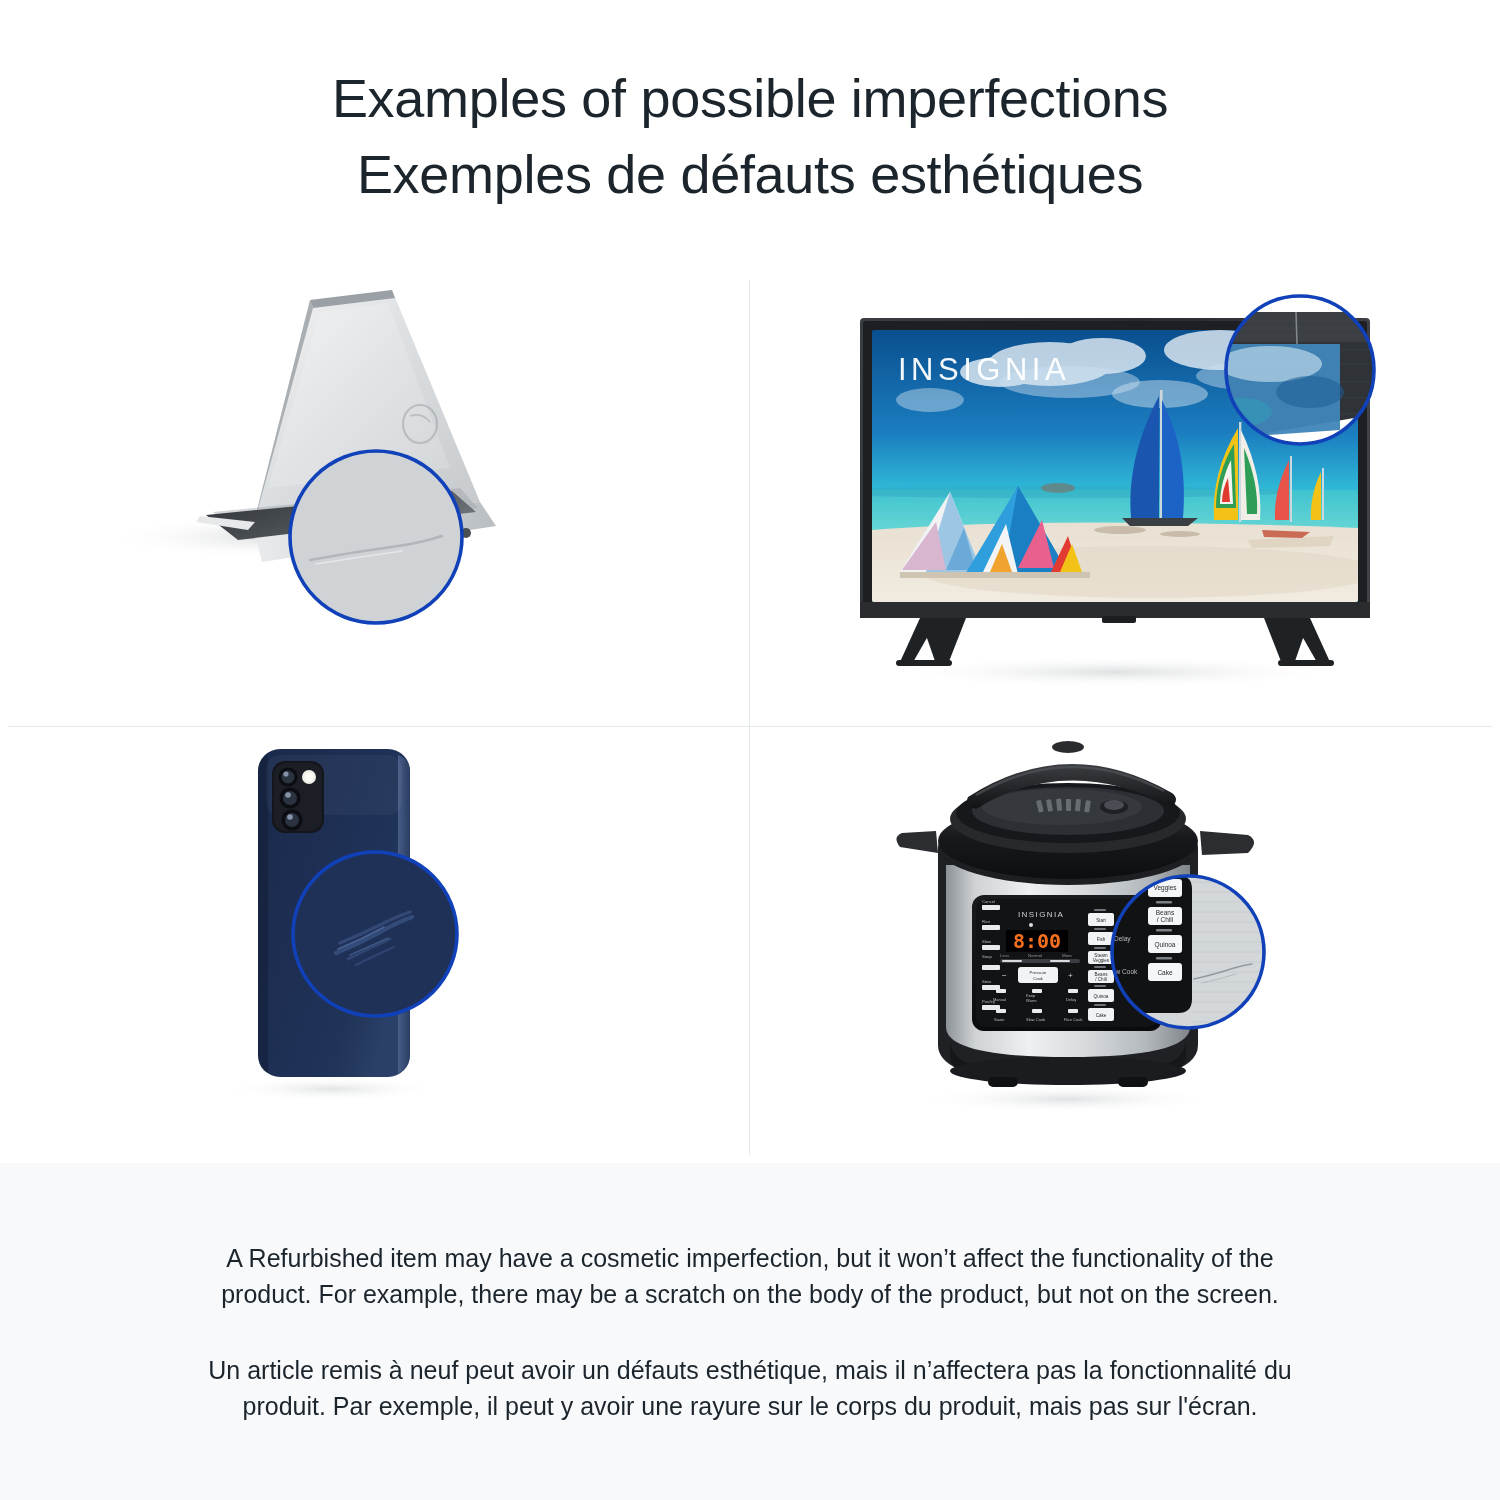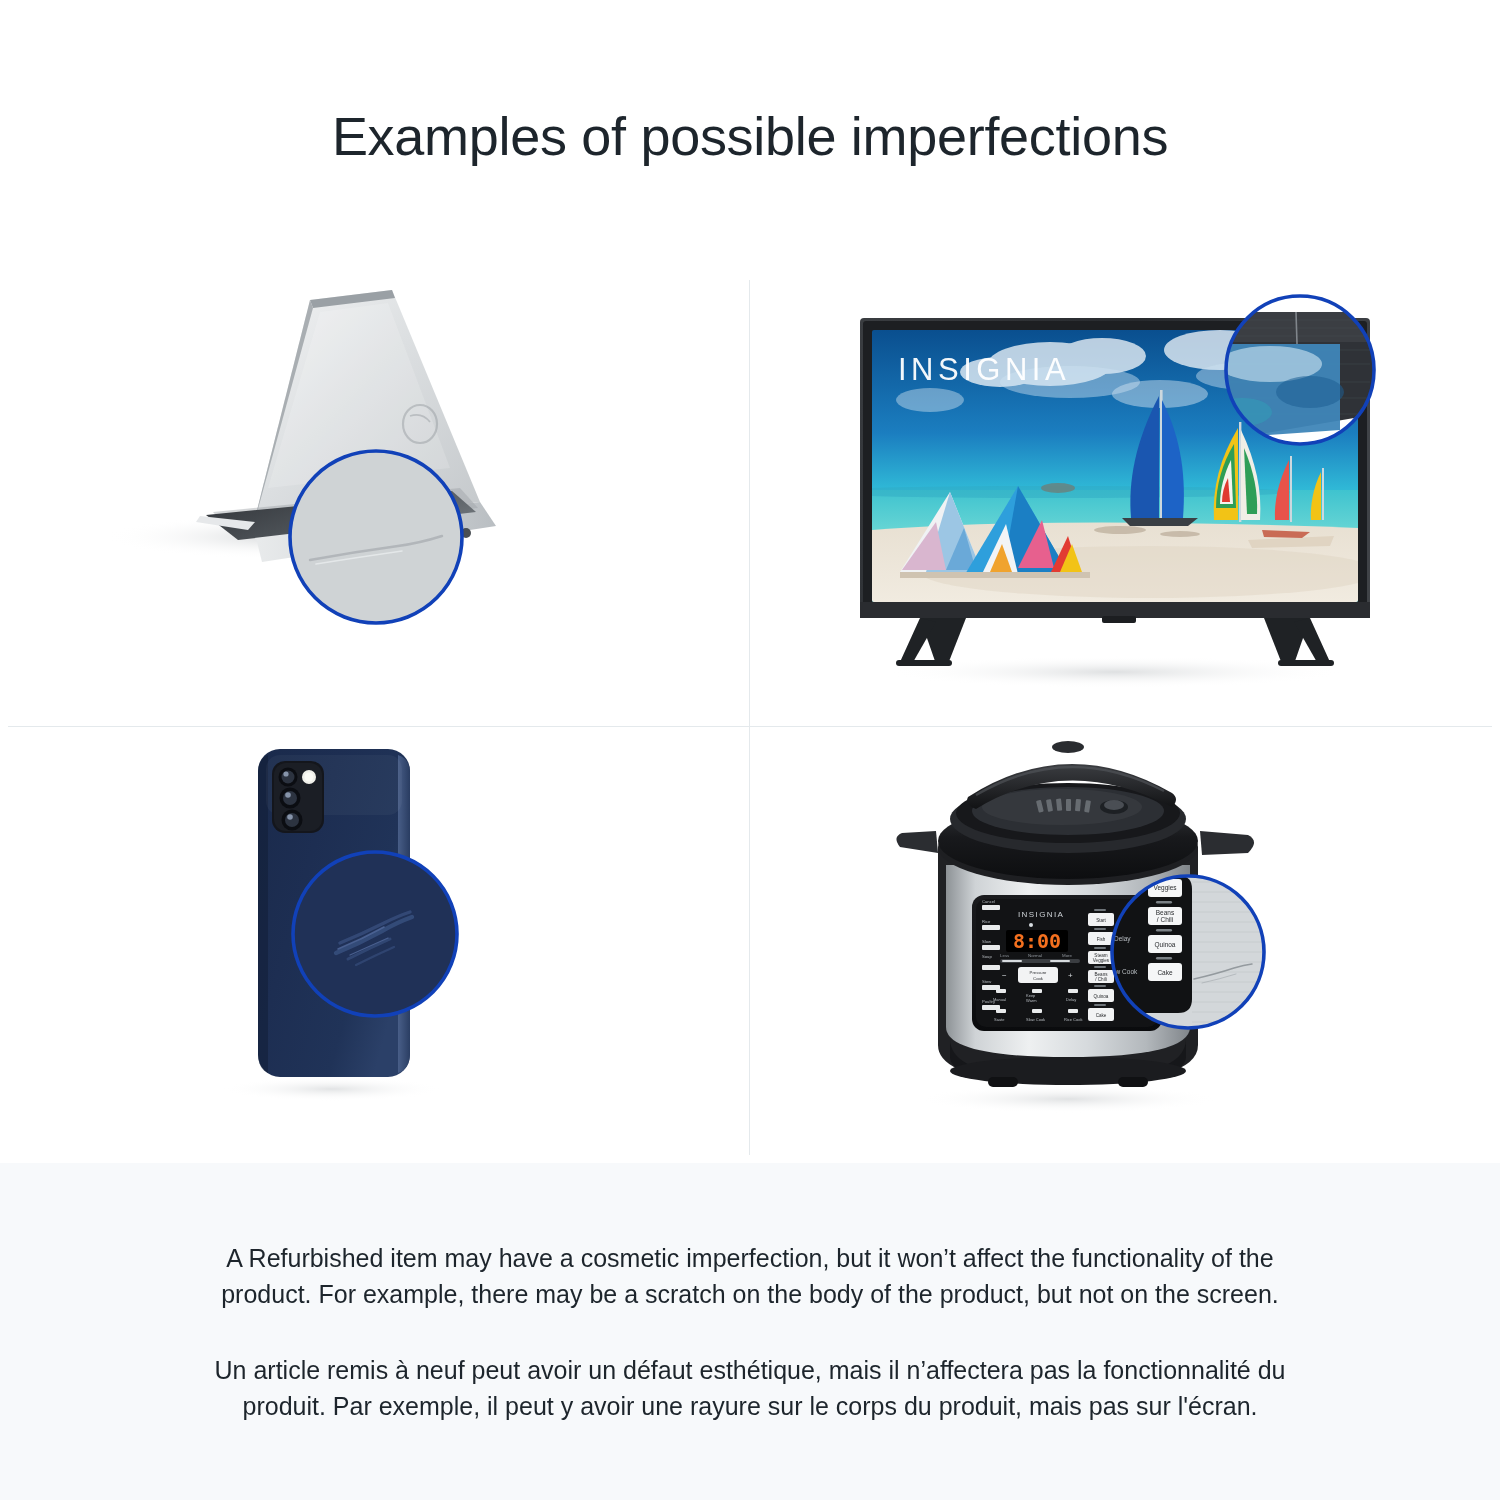--- a/index.html
+++ b/index.html
@@ -91,20 +91,21 @@
   .para-en { margin-bottom: 40px; }
 
   
   .art { display: block; width: 100%; height: 100%; }
 </style>
 </head>
 <body>
 
 <div class="header">
   <div class="title-line">Examples of possible imperfections</div>
+  <div class="title-line">Exemples de défauts esthétiques</div>
 </div>
 
 <div class="grid">
 
   <div class="vdiv"></div>
   <div class="hdiv"></div>
 
   <div class="panel p-laptop">
     <svg class="art" viewBox="0 0 749 454">
       <defs>
@@ -646,14 +647,14 @@
           <path d="M452,256 q18,-4 34,-9" fill="none" stroke="#a8aeb2" stroke-width="1" stroke-linecap="round" opacity="0.7"></path>
         </g>
         <circle cx="438" cy="225" r="76" fill="none" stroke="#1141b8" stroke-width="3.6"></circle>
       </g>
     </svg>
   </div>
 </div>
 
 <div class="footer">
   <div class="para para-en">A Refurbished item may have a cosmetic imperfection, but it won’t affect the functionality of the product. For example, there may be a scratch on the body of the product, but not on the screen.</div>
-  <div class="para para-fr">Un article remis à neuf peut avoir un défaut esthétique, mais il n’affectera pas la fonctionnalité du produit. Par exemple, il peut y avoir une rayure sur le corps du produit, mais pas sur l'écran.</div>
+  <div class="para para-fr">Un article remis à neuf peut avoir un défauts esthétique, mais il n’affectera pas la fonctionnalité du produit. Par exemple, il peut y avoir une rayure sur le corps du produit, mais pas sur l'écran.</div>
 </div>
 
 </body></html>

